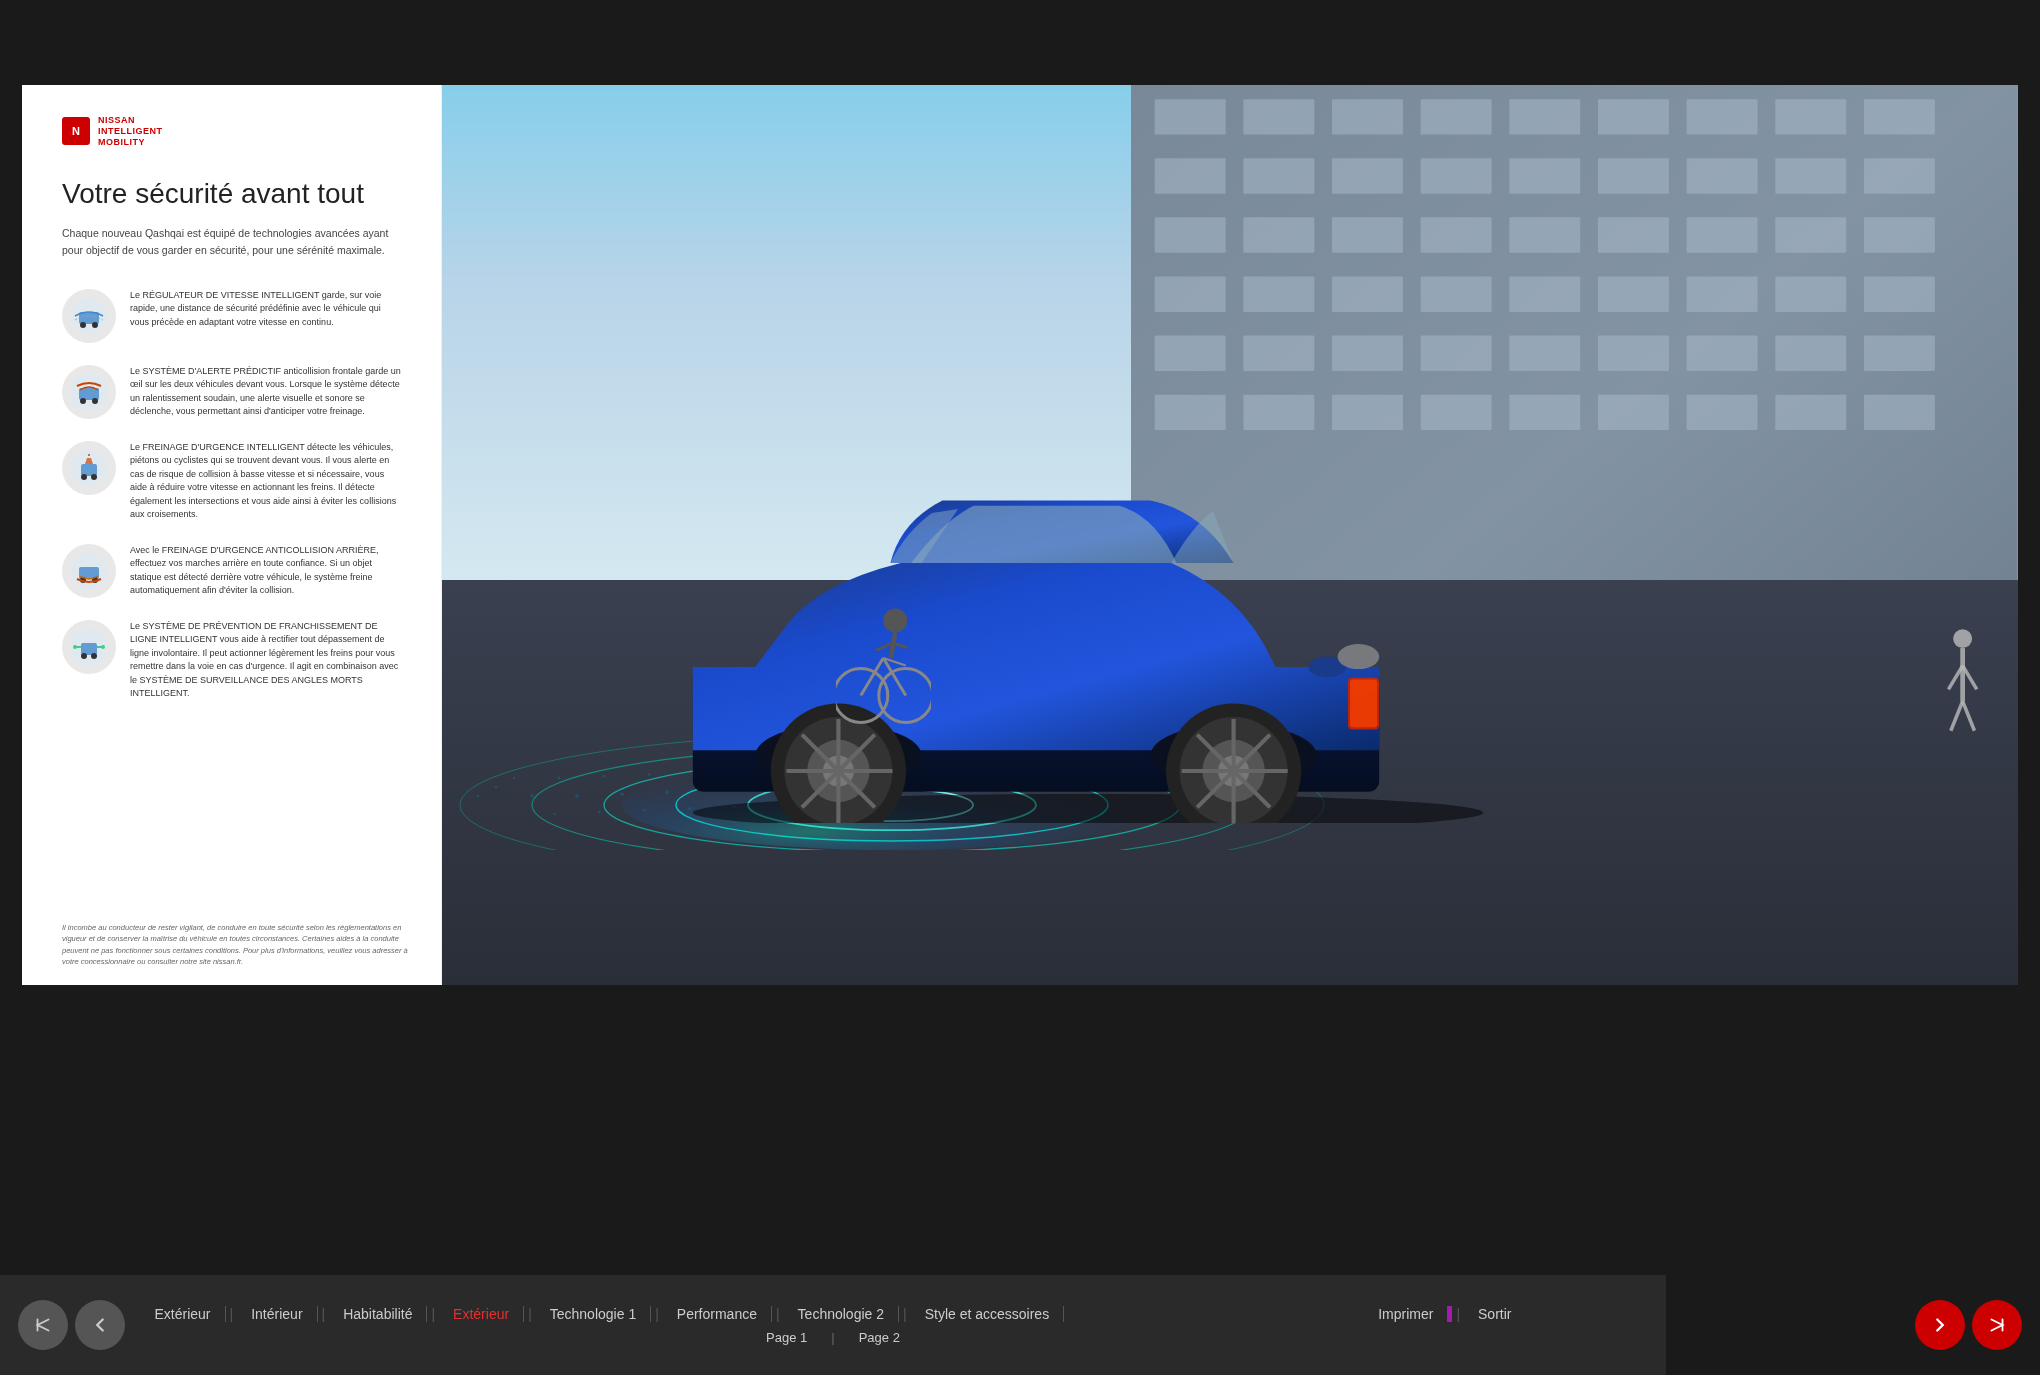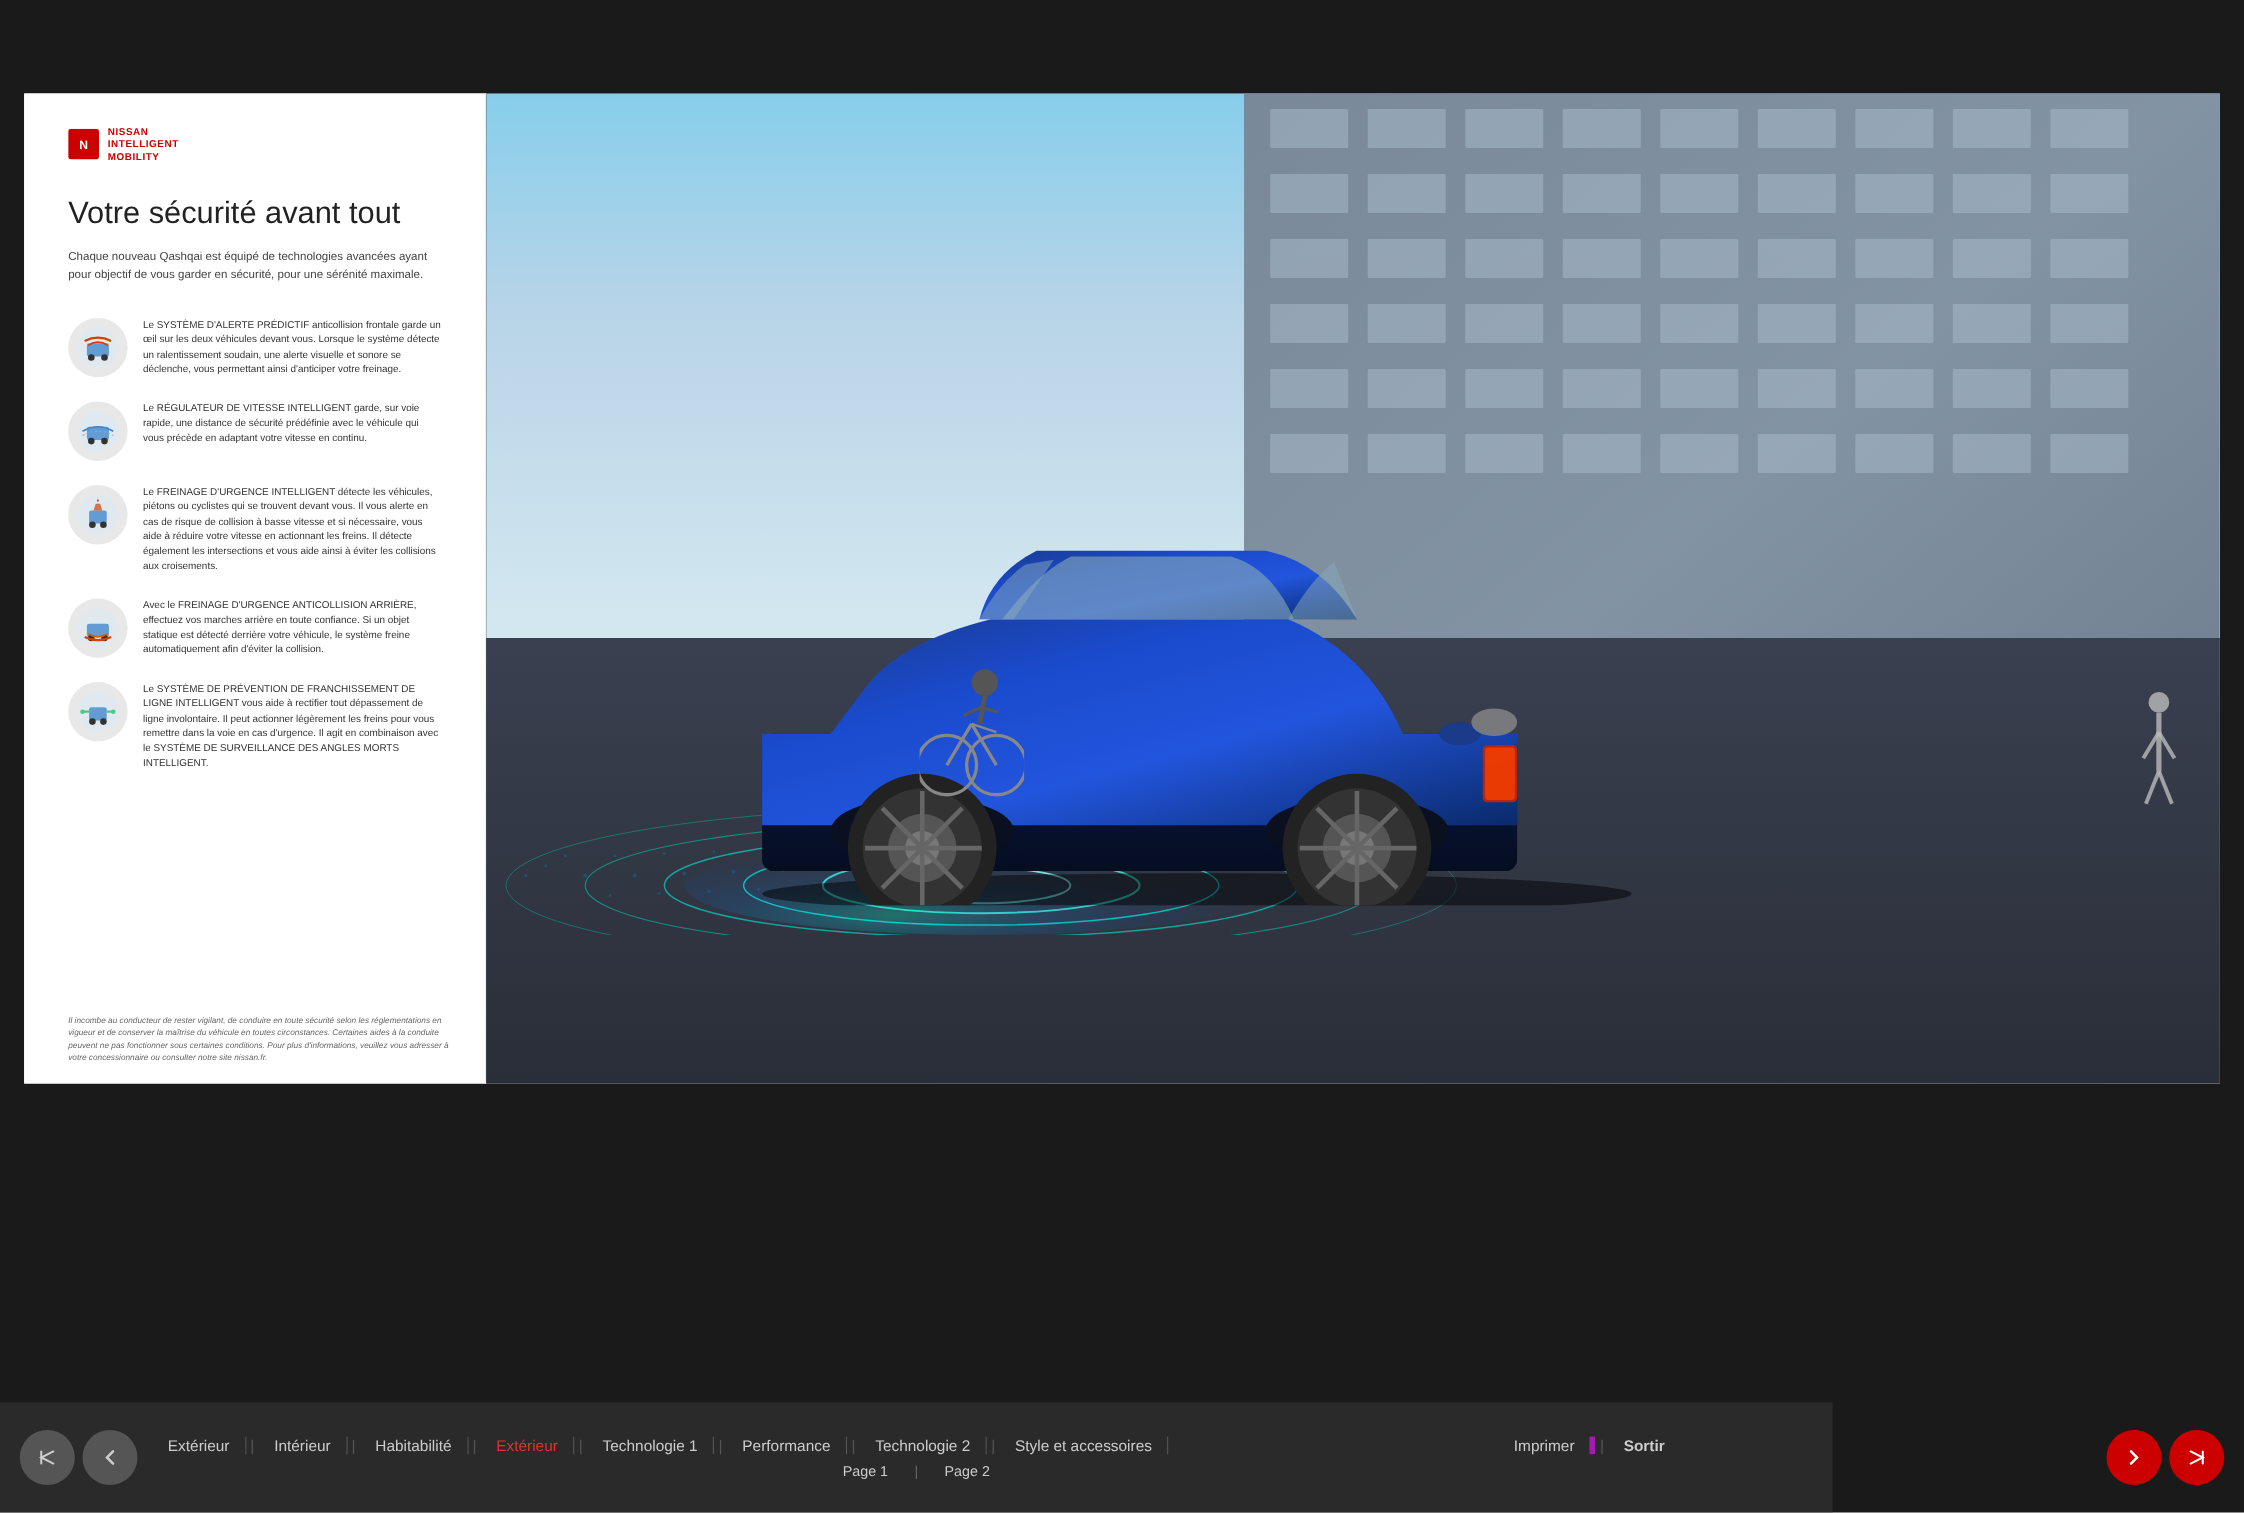--- a/index.html
+++ b/index.html
@@ -221,50 +221,50 @@
       </svg>
       <div class="logo-text">
         <div>NISSAN</div>
         <div>INTELLIGENT</div>
         <div>MOBILITY</div>
       </div>
     </div>
 
     <h1 class="page-title">Votre sécurité avant tout</h1>
     <p class="page-subtitle">Chaque nouveau Qashqai est équipé de technologies avancées ayant pour objectif de vous garder en sécurité, pour une sérénité maximale.</p>
+
+    <div class="feature-item">
+      <div class="feature-icon">
+        <svg viewBox="0 0 36 36" xmlns="http://www.w3.org/2000/svg">
+          <rect width="36" height="36" rx="18" fill="#e0e8f0"></rect>
+          <rect x="8" y="14" width="20" height="12" rx="2" fill="#4488cc" opacity="0.8"></rect>
+          <circle cx="12" cy="27" r="3" fill="#333"></circle>
+          <circle cx="24" cy="27" r="3" fill="#333"></circle>
+          <path d="M4 18 Q18 10 32 18" stroke="#4488cc" fill="none" stroke-width="1.5"></path>
+          <path d="M4 22 Q18 14 32 22" stroke="#88aacc" fill="none" stroke-width="1" stroke-dasharray="2,2"></path>
+        </svg>
+      </div>
+      <p class="feature-text">
+        <span>Le RÉGULATEUR DE VITESSE INTELLIGENT garde, sur voie rapide, une distance de sécurité prédéfinie avec le véhicule qui vous précède en adaptant votre vitesse en continu.</span>
+      </p>
+    </div>
 
     <div class="feature-item">
       <div class="feature-icon">
         <svg viewBox="0 0 36 36" xmlns="http://www.w3.org/2000/svg">
           <rect width="36" height="36" rx="18" fill="#e0e8f0"></rect>
           <rect x="8" y="14" width="20" height="12" rx="2" fill="#4488cc" opacity="0.8"></rect>
           <circle cx="12" cy="27" r="3" fill="#333"></circle>
           <circle cx="24" cy="27" r="3" fill="#333"></circle>
           <path d="M6 12 Q18 6 30 12" stroke="#cc4400" fill="none" stroke-width="2"></path>
           <path d="M9 16 Q18 10 27 16" stroke="#cc4400" fill="none" stroke-width="1.5"></path>
         </svg>
       </div>
       <p class="feature-text">
         <span>Le SYSTÈME D'ALERTE PRÉDICTIF anticollision frontale garde un œil sur les deux véhicules devant vous. Lorsque le système détecte un ralentissement soudain, une alerte visuelle et sonore se déclenche, vous permettant ainsi d'anticiper votre freinage.</span>
-      </p>
-    </div>
-
-    <div class="feature-item">
-      <div class="feature-icon">
-        <svg viewBox="0 0 36 36" xmlns="http://www.w3.org/2000/svg">
-          <rect width="36" height="36" rx="18" fill="#e0e8f0"></rect>
-          <rect x="8" y="14" width="20" height="12" rx="2" fill="#4488cc" opacity="0.8"></rect>
-          <circle cx="12" cy="27" r="3" fill="#333"></circle>
-          <circle cx="24" cy="27" r="3" fill="#333"></circle>
-          <path d="M4 18 Q18 10 32 18" stroke="#4488cc" fill="none" stroke-width="1.5"></path>
-          <path d="M4 22 Q18 14 32 22" stroke="#88aacc" fill="none" stroke-width="1" stroke-dasharray="2,2"></path>
-        </svg>
-      </div>
-      <p class="feature-text">
-        <span>Le RÉGULATEUR DE VITESSE INTELLIGENT garde, sur voie rapide, une distance de sécurité prédéfinie avec le véhicule qui vous précède en adaptant votre vitesse en continu.</span>
       </p>
     </div>
 
     <div class="feature-item">
       <div class="feature-icon">
         <svg viewBox="0 0 36 36" xmlns="http://www.w3.org/2000/svg">
           <rect width="36" height="36" rx="18" fill="#e0e8f0"></rect>
           <rect x="10" y="14" width="16" height="12" rx="2" fill="#4488cc" opacity="0.8"></rect>
           <circle cx="13" cy="27" r="3" fill="#333"></circle>
           <circle cx="23" cy="27" r="3" fill="#333"></circle>
@@ -554,21 +554,21 @@
     <div class="nav-item">Performance</div>
     <div class="nav-item" style="color:#555; padding:0 4px; border:none;">|</div>
     <div class="nav-item">Technologie 2</div>
     <div class="nav-item" style="color:#555; padding:0 4px; border:none;">|</div>
     <div class="nav-item">Style et accessoires</div>
 
     <div style="flex:1; min-width:300px;"></div>
 
     <div class="nav-item action" style="border-right:5px solid #a21caf;">Imprimer</div>
     <div class="nav-item" style="color:#555; padding:0 4px; border:none;">|</div>
-    <div class="nav-item action" style="border-right:none;font-weight:bold;">Sortir</div>
+    <div class="nav-item action" style="border-right:none;">Sortir</div>
   </div>
 
   <div class="nav-pages">
     <span class="page-link">Page 1</span>
     <span class="page-separator">|</span>
     <span class="page-link">Page 2</span>
   </div>
 </div>
 
 <div class="arrow-btn prev-prev">

